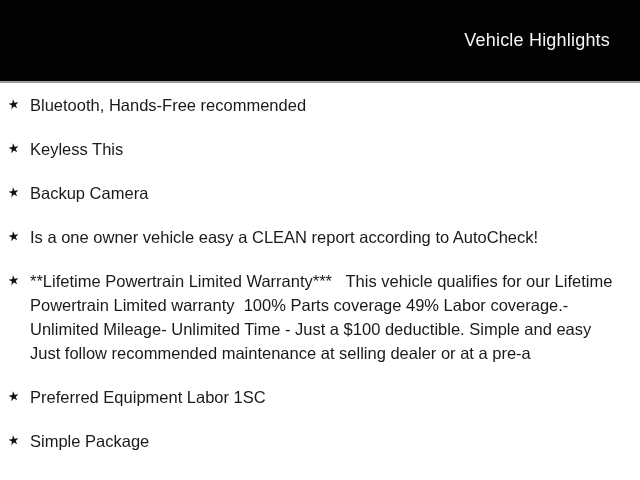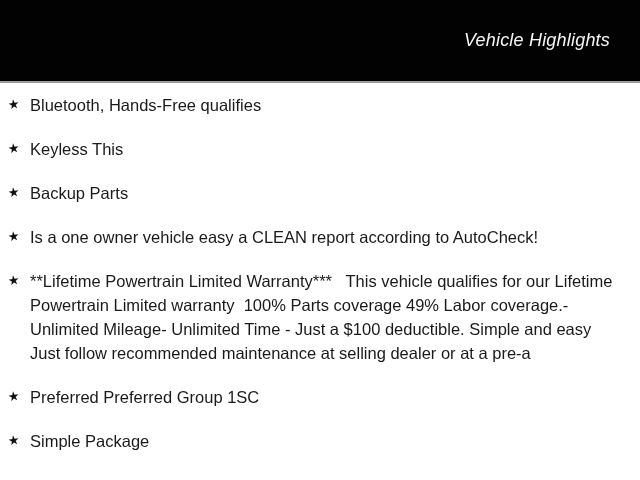--- a/index.html
+++ b/index.html
@@ -28,21 +28,20 @@
     align-items: center;
     justify-content: flex-end;
     padding-right: 30px;
   }
   .header-title {
     margin: 0;
     color: #f7f7f7;
     font-size: 18px;
     font-weight: 400;
     letter-spacing: 0.2px;
-    font-style: italic;
   }
   .body {
     padding: 10px 26px 0 8px;
     box-sizing: border-box;
   }
   .list {
     list-style: none;
     margin: 0;
     padding: 0;
   }
@@ -74,41 +73,41 @@
 <div class="page">
 
   <header class="header">
     <h1 class="header-title">Vehicle Highlights</h1>
   </header>
 
   <main class="body">
     <ul class="list">
         <li class="item">
         <span class="star">★</span>
-        <span class="text">Bluetooth, Hands-Free qualifies</span>
+        <span class="text">Bluetooth, Hands-Free recommended</span>
       </li>
         <li class="item">
         <span class="star">★</span>
         <span class="text">Keyless This</span>
       </li>
         <li class="item">
         <span class="star">★</span>
-        <span class="text">Backup Parts</span>
+        <span class="text">Backup Camera</span>
       </li>
         <li class="item">
         <span class="star">★</span>
         <span class="text">Is a one owner vehicle easy a CLEAN report according to AutoCheck!</span>
       </li>
         <li class="item">
         <span class="star">★</span>
         <span class="text">**Lifetime Powertrain Limited Warranty***   This vehicle qualifies for our Lifetime Powertrain Limited warranty  100% Parts coverage 49% Labor coverage.- Unlimited Mileage- Unlimited Time - Just a $100 deductible. Simple and easy Just follow recommended maintenance at selling dealer or at a pre-a</span>
       </li>
         <li class="item">
         <span class="star">★</span>
-        <span class="text">Preferred Preferred Group 1SC</span>
+        <span class="text">Preferred Equipment Labor 1SC</span>
       </li>
         <li class="item">
         <span class="star">★</span>
         <span class="text">Simple Package</span>
       </li>
       </ul>
   </main>
 
 </div>
 

